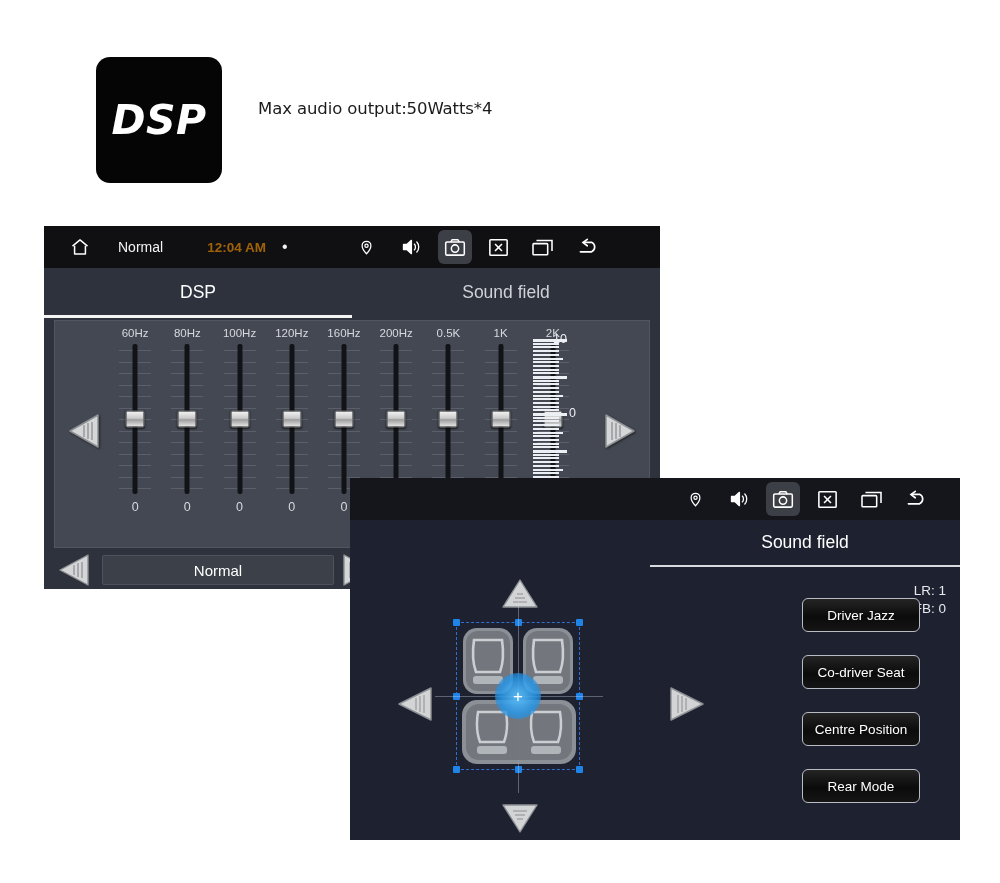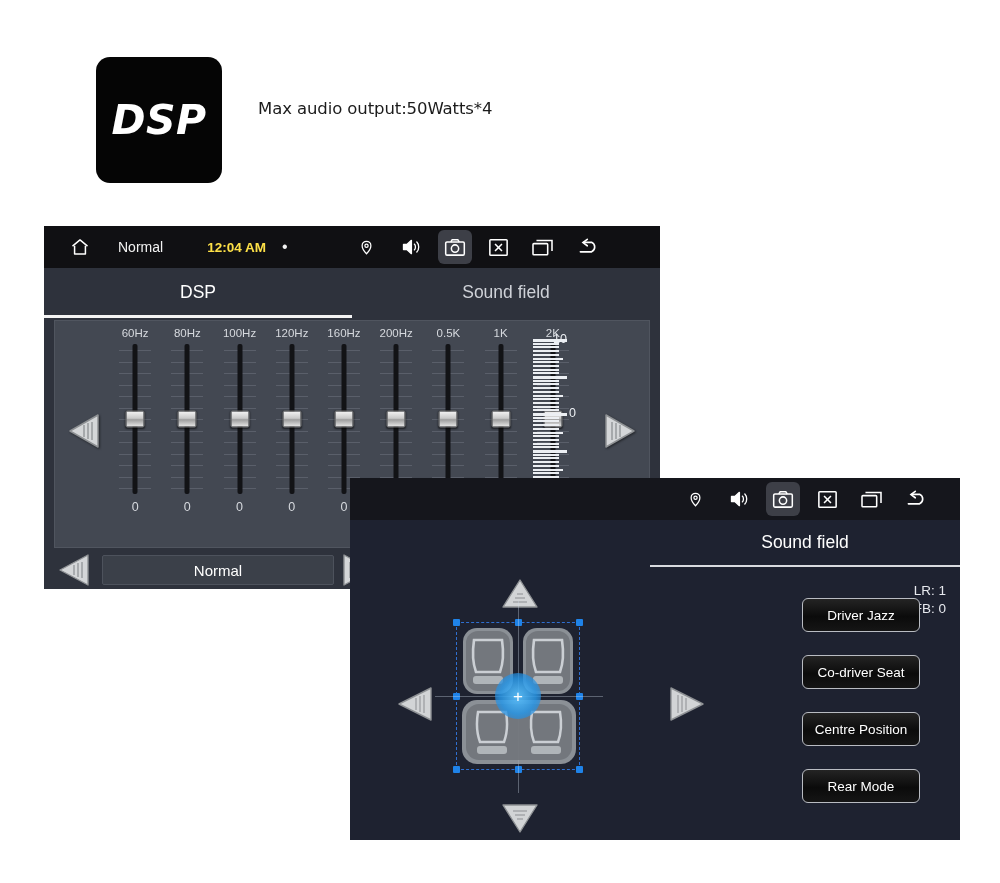--- a/index.html
+++ b/index.html
@@ -30,21 +30,21 @@
     white-space: nowrap;
   }
 
   
   .statusbar {
     position: absolute; left: 0; top: 0; width: 100%; height: 42px;
     background: #101013; display: flex; align-items: center;
   }
   .sb-left { display: flex; align-items: center; }
   .sb-title { color: #f2f2f2; font-size: 14px; }
-  .sb-time { color: #fde047; font-size: 13.5px; font-weight: bold; }
+  .sb-time { color: #a16207; font-size: 13.5px; font-weight: bold; }
   .sb-dot { color: #f2f2f2; font-size: 16px; line-height: 1; }
   .sb-icons { display: flex; align-items: center; }
   .sb-ico {
     display: flex; align-items: center; justify-content: center;
     width: 34px; height: 34px; color: #fff;
   }
   .sb-ico.hl { background: #3d3f47; border-radius: 6px; }
   .sb-ico svg { display: block; }
 
   

